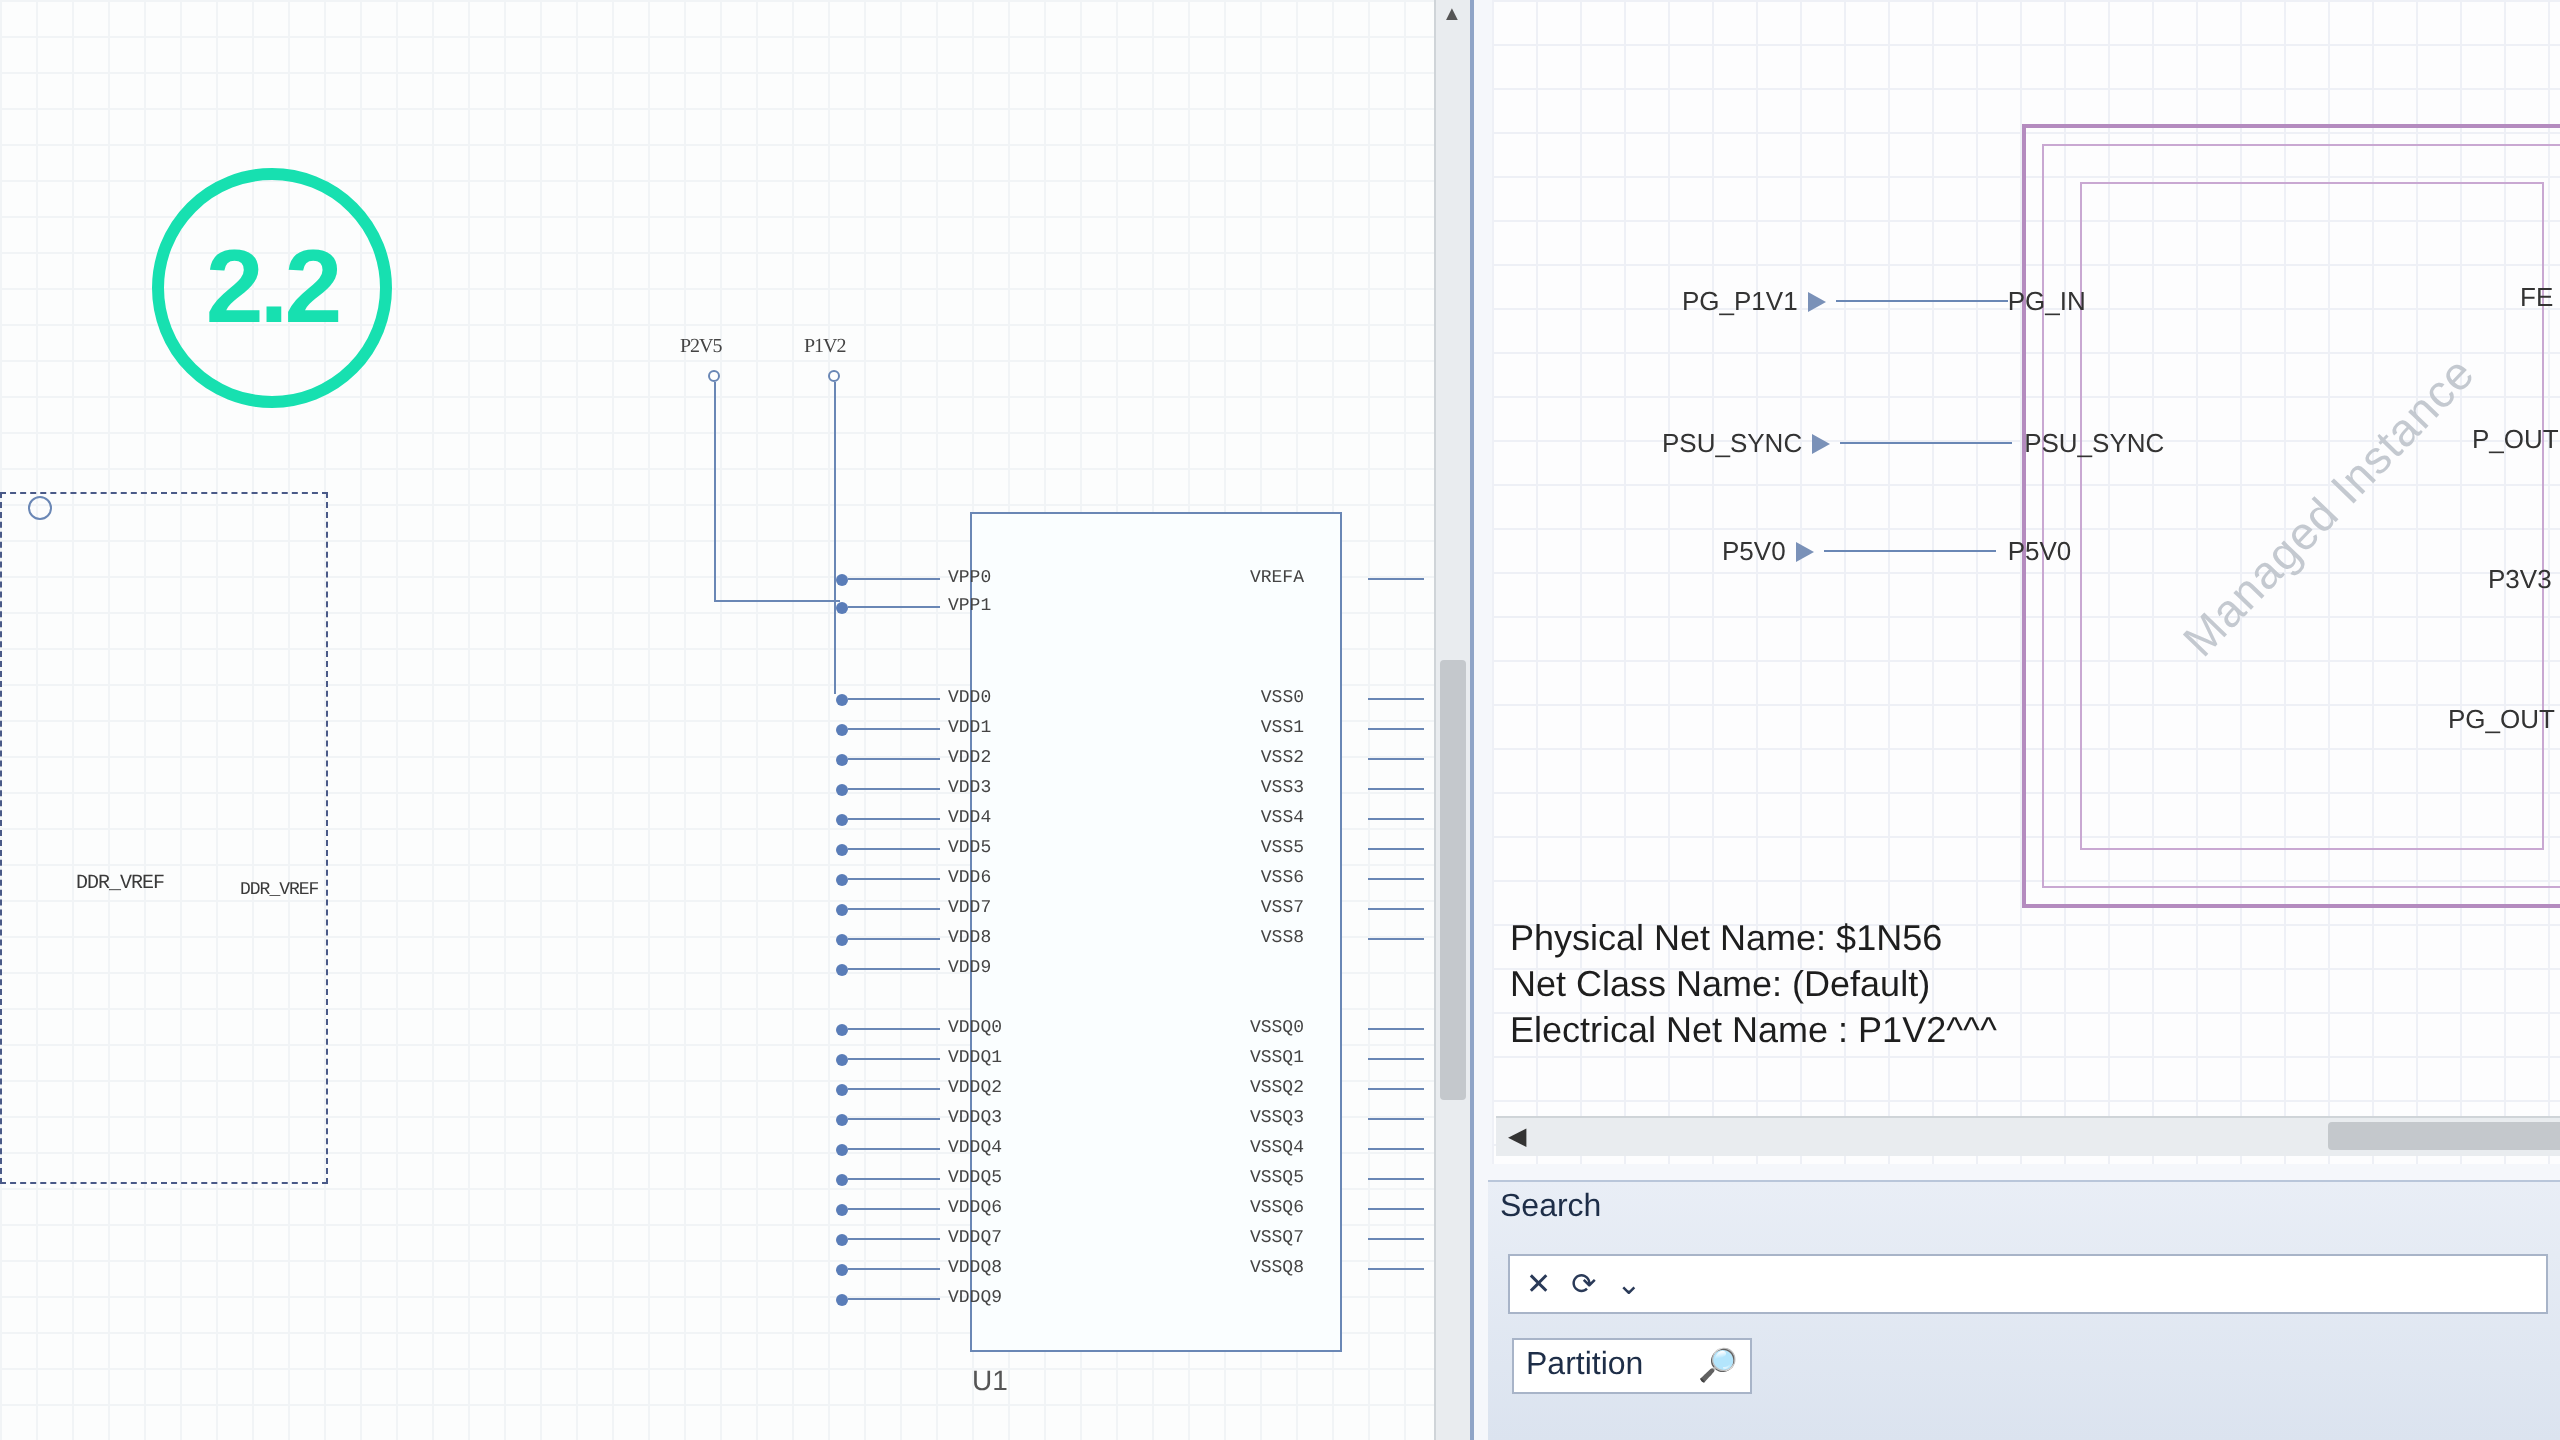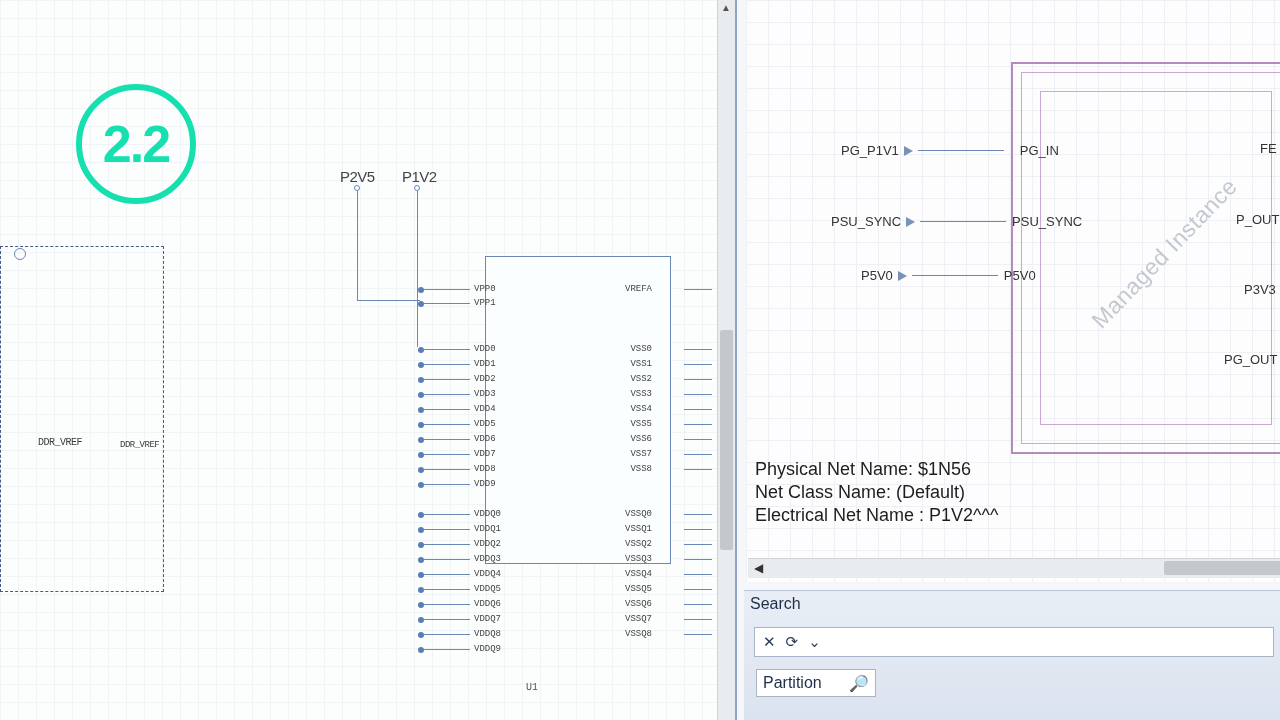--- a/index.html
+++ b/index.html
@@ -53,48 +53,48 @@
   .netref {
     position: absolute;
     font-size: 10px; font-family: "Courier New", monospace; color: #3a3a3a;
     letter-spacing: -0.5px;
     white-space: nowrap;
     padding-left: 20px;
   }
 
   
   .rail-label {
-    position: absolute; font-size: 15px; font-family: Liberation Sans, sans-serif;
+    position: absolute; font-size: 10px; font-family: Liberation Serif, serif;
     color: #444; letter-spacing: -0.5px;
   }
   .rail-dot {
     position: absolute; width: 6px; height: 6px; border: 1px solid #6a87b5;
     border-radius: 50%; background: #fff;
   }
   .wire { position: absolute; background: #6a87b5; }
 
   
   .ic {
     position: absolute; left: 485px; top: 256px;
-    width: 186px; height: 308px;
+    width: 186px; height: 420px;
     background: #fafeff; border: 1px solid #6a87b5;
   }
   .pin {
     position: absolute; display: flex; align-items: center;
     font-size: 9px; font-family: "Courier New", monospace; color: #444;
     line-height: 1; white-space: nowrap;
   }
   .pin .lead { width: 46px; height: 1px; background: #6a87b5; }
   .pin .dot  { width: 6px; height: 6px; border-radius: 50%; background: #5a7db8; flex: none; }
   .pin.left  { left: -68px; }
   .pin.right { right: -42px; flex-direction: row-reverse; gap: 28px; }
   .pin .name { padding: 0 4px; }
   .pin .lead-r { width: 28px; height: 1px; background: #6a87b5; }
-  .refdes { position: absolute; left: 486px; top: 682px; font-size: 10px;
-    font-family: Liberation Mono, monospace; color: #555; margin-left: 40px; }
+  .refdes { position: absolute; left: 486px; top: 682px; font-size: 14px;
+    font-family: Liberation Sans, sans-serif; color: #555; }
 
   
   .right-pane {
     position: absolute; left: 735px; top: 0; width: 545px; height: 720px;
     background: #f5f7fb; border-left: 2px solid #8fa4c7;
   }
   .right-canvas {
     position: absolute; left: 9px; top: 0; width: 536px; height: 582px;
     background:
       linear-gradient(#eef0f6 1px, transparent 1px) 0 0 / 100% 22px,
@@ -407,21 +407,21 @@
         <div class="block-inner"></div>
       </div>
     </div>
 
     <div class="watermark">Managed Instance</div>
 
     <div class="port" style="left:95px;top:143px">
       <span>PG_P1V1</span>
       <span class="tri"></span>
       <span class="ln" style="width:86px"></span>
-      <span style="margin-left:16px">PG_IN</span>
+      <span style="margin-left:0">PG_IN</span>
     </div>
     <div class="port" style="left:85px;top:214px">
       <span>PSU_SYNC</span>
       <span class="tri"></span>
       <span class="ln" style="width:86px"></span>
       <span style="margin-left:6px">PSU_SYNC</span>
     </div>
     <div class="port" style="left:115px;top:268px">
       <span>P5V0</span>
       <span class="tri"></span>

